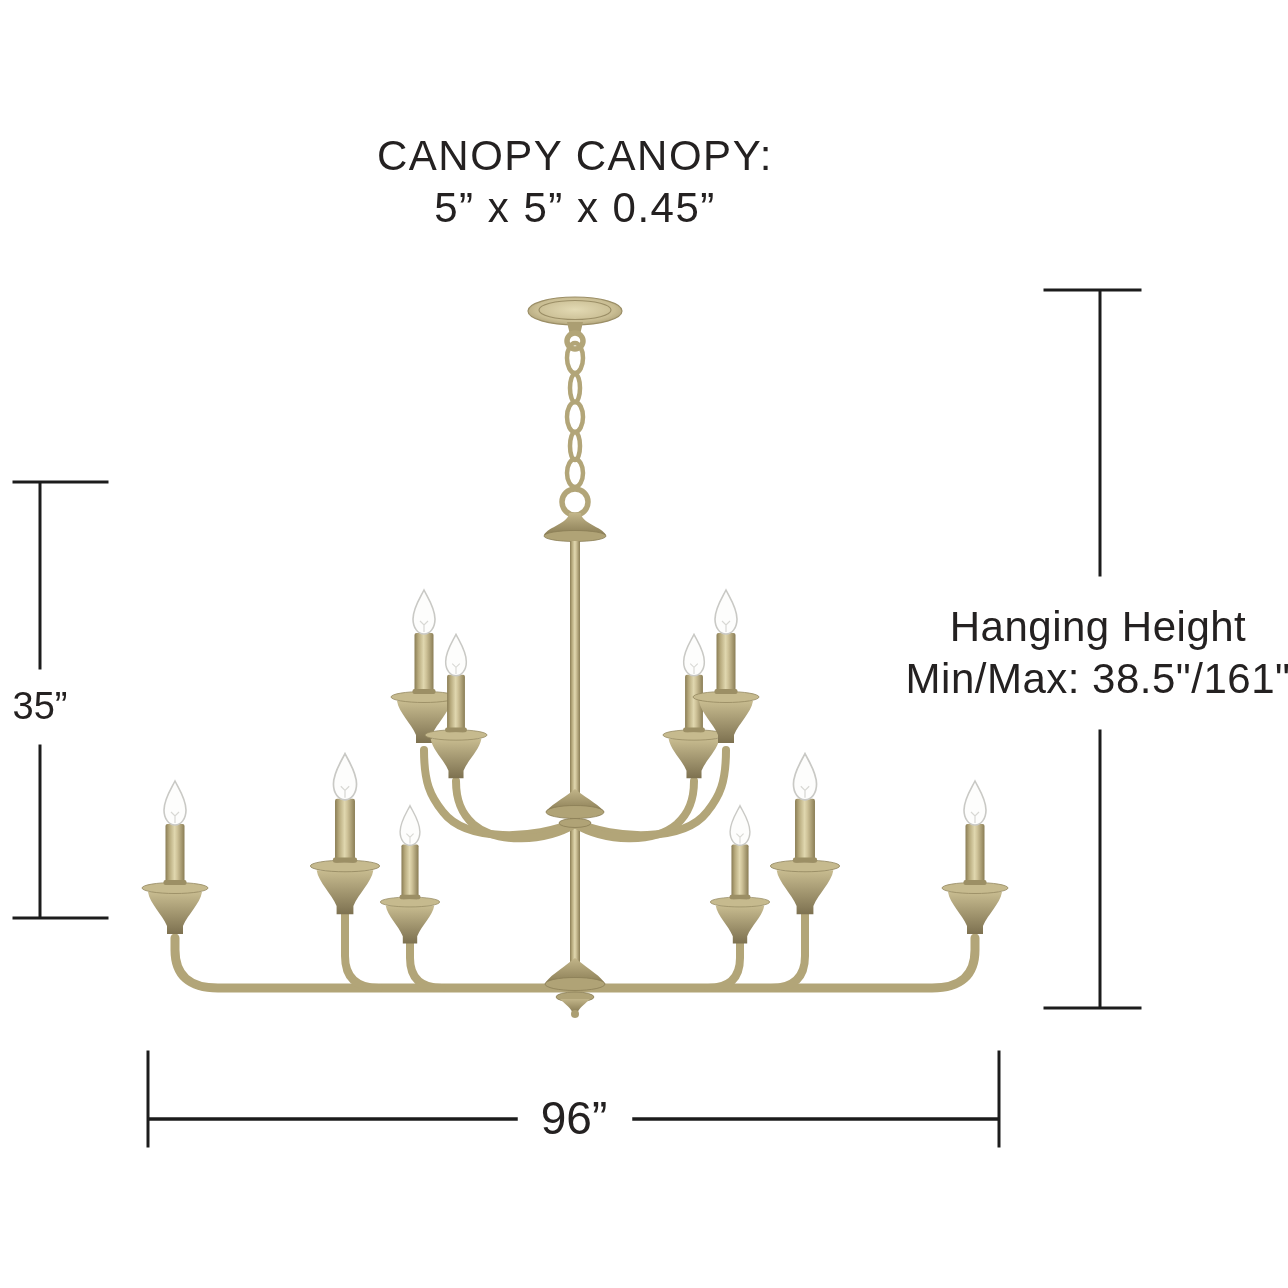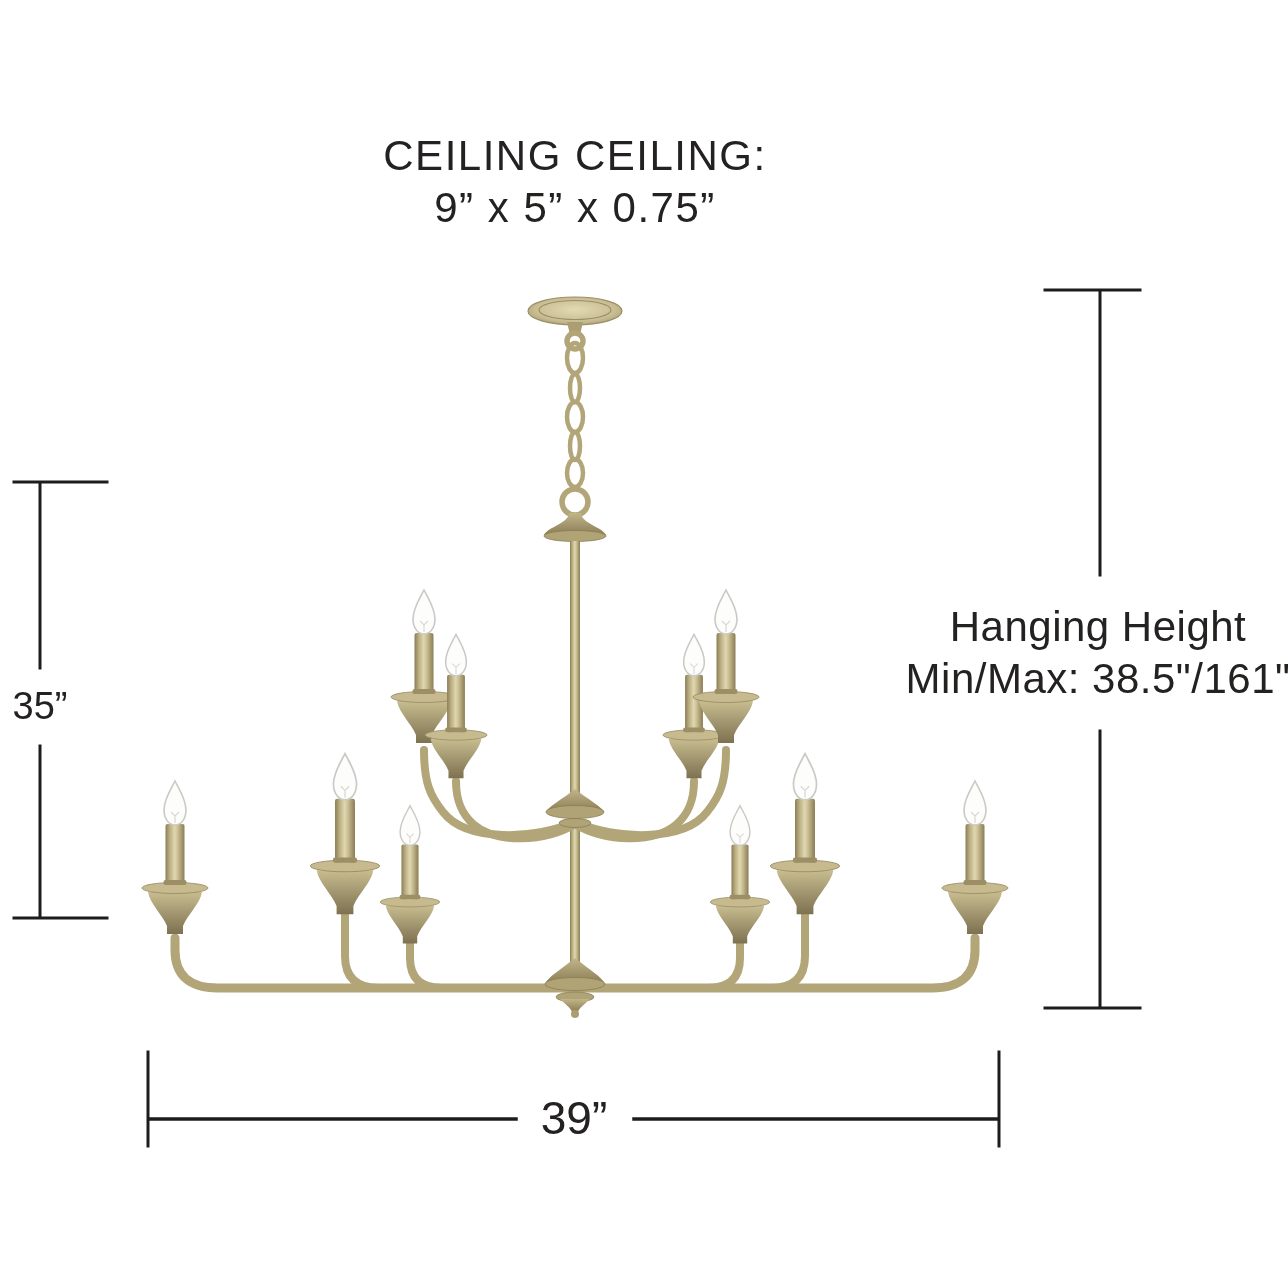--- a/index.html
+++ b/index.html
@@ -176,26 +176,26 @@
       <use href="#candle" transform="translate(175,888)"></use>
       <use href="#candle" transform="translate(345,866) scale(1.05)"></use>
       <use href="#candle" transform="translate(410,902) scale(0.9)"></use>
       <use href="#candle" transform="translate(740,902) scale(0.9)"></use>
       <use href="#candle" transform="translate(805,866) scale(1.05)"></use>
       <use href="#candle" transform="translate(975,888)"></use>
     </g>
   </svg>
 
   <div class="label" id="canopy-label">
-    <span class="line">CEILING CEILING:</span>
-    <span class="line">9” x 5” x 0.75”</span>
+    <span class="line">CANOPY CANOPY:</span>
+    <span class="line">5” x 5” x 0.45”</span>
   </div>
 
   <div class="label" id="hanging-label">
     <span class="line">Hanging Height</span>
     <span class="line">Min/Max: 38.5"/161"</span>
   </div>
 
   <div class="label" id="height-label">35”</div>
 
-  <div class="label" id="width-label">39”</div>
+  <div class="label" id="width-label">96”</div>
 
 </div>
 
 </body></html>

